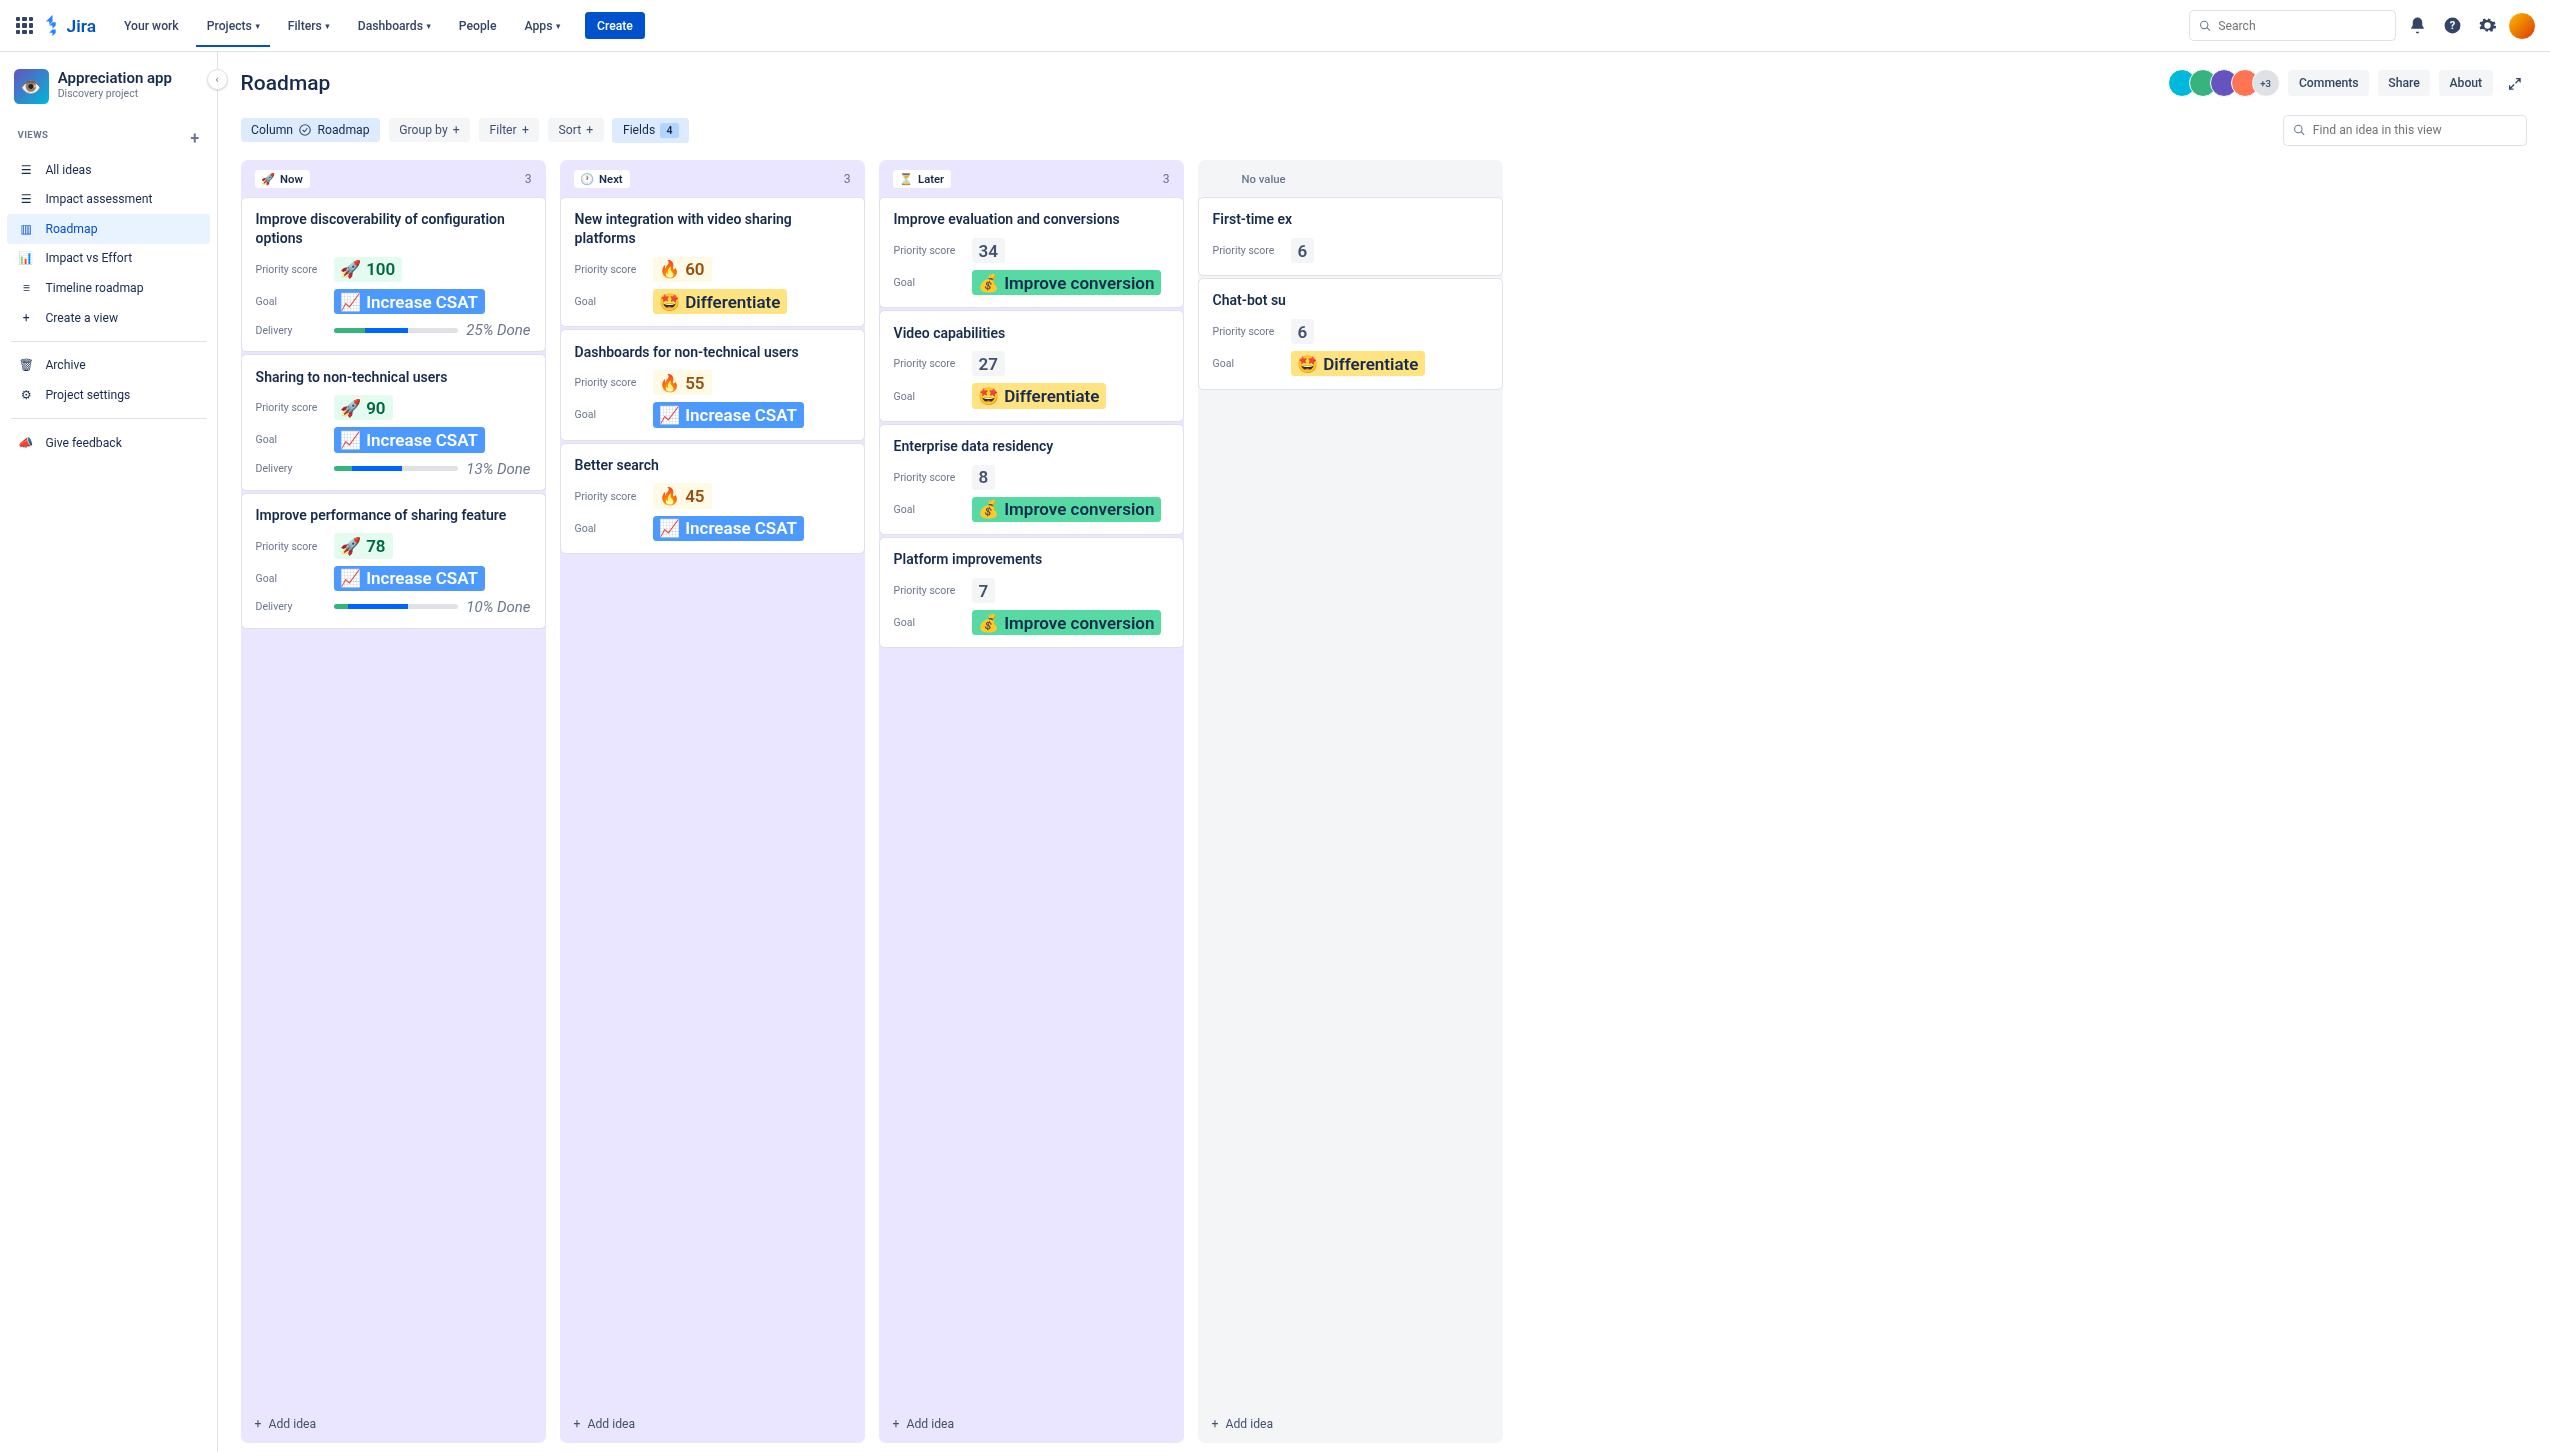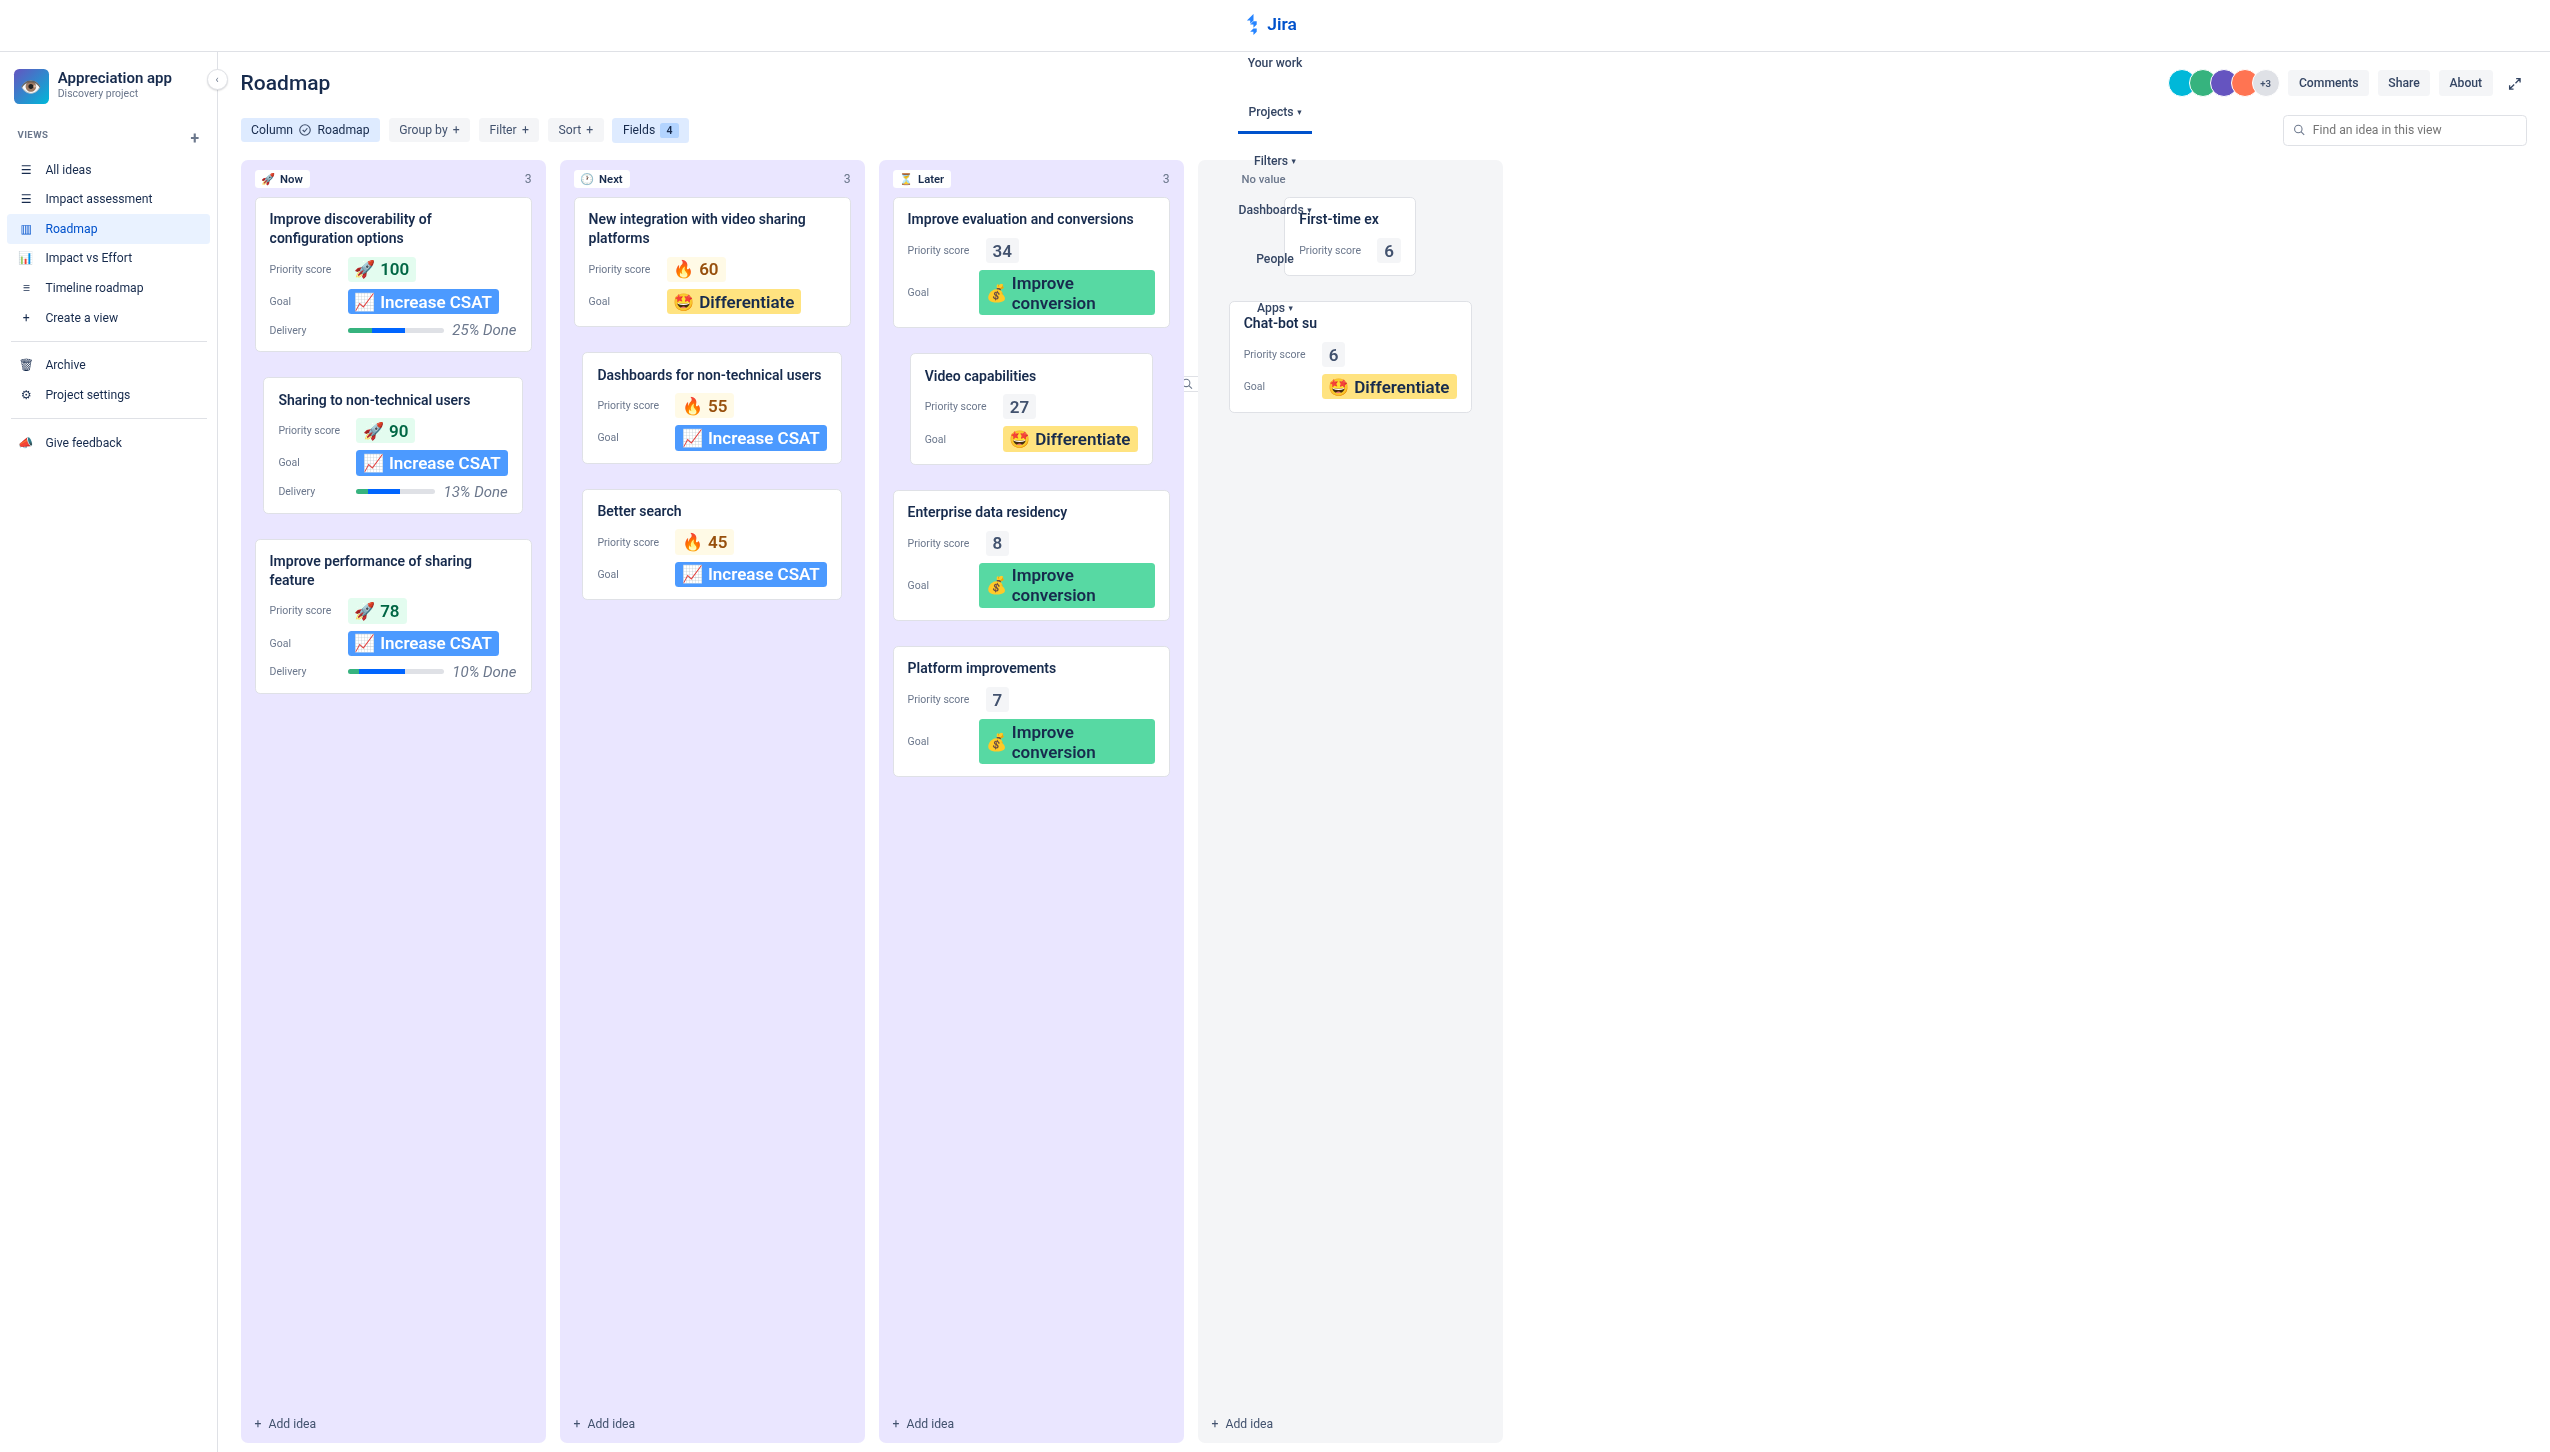--- a/index.html
+++ b/index.html
@@ -1,19 +1,19 @@
 <!DOCTYPE html>
 <html style="font-size:14px"><head>
 <meta charset="utf-8">
 <style>
 * { box-sizing: border-box; margin: 0; padding: 0; font-family: -apple-system, BlinkMacSystemFont, "Segoe UI", Roboto, sans-serif; }
 body { background: #fff; color: #172B4D; font-size: 12.2px; overflow: hidden; }
 
 
-.topnav { height: 52px; border-bottom: 0.9px solid #DFE1E6; display: flex; align-items: center; padding: 0 14px; gap: 7px; flex-direction: column; }
+.topnav { height: 52px; border-bottom: 0.9px solid #DFE1E6; display: flex; align-items: center; padding: 0 14px; gap: 7px; }
 .apps-icon { width: 21px; height: 21px; display: grid; grid-template-columns: repeat(3,1fr); grid-template-rows: repeat(3,1fr); gap: 1.7px; padding: 1.7px; cursor: pointer; }
 .apps-icon span { background: #344563; border-radius: 0.9px; }
 .jira-logo { display: flex; align-items: center; gap: 3.5px; color: #0052CC; font-weight: 600; font-size: 17.4px; margin-right: 10.5px; cursor: pointer; }
 .jira-mark { width: 21px; height: 21px; }
 .nav-item { padding: 14px 10.5px; font-weight: 500; color: #344563; cursor: pointer; display: flex; align-items: center; gap: 3.5px; position: relative; }
 .nav-item.active::after { content:""; position:absolute; left:0; right:0; bottom:-0.9px; height:2.6px; background:#0052CC; }
 .chev { font-size: 8.7px; color: #344563; }
 .create-btn { background: #0052CC; color: #fff; padding: 6.1px 12.2px; border-radius: 3.5px; font-weight: 500; cursor: pointer; margin-left: 7px; }
 .spacer { flex: 1; }
 .search-box { width: 207px; height: 31px; border: 1.7px solid #DFE1E6; border-radius: 4.4px; display: flex; align-items: center; padding: 0 8.7px; gap: 7px; }
@@ -59,21 +59,21 @@
 .board { display:flex; gap:14px; margin-top:14px; overflow-x:auto; flex:1; padding-bottom:8.7px;}
 .col { width:305px; min-width:305px; background:#fff; border-radius:7px; display:flex; flex-direction:column;}
 .col.now { background:#EAE6FF; }
 .col.next { background:#EAE6FF; }
 .col.later { background:#EAE6FF; }
 .col.noval { background:#F4F5F7; min-width:131px; }
 .col-hdr { display:flex; align-items:center; padding:10.5px 14px 8.7px; }
 .col-tag { background:#fff; padding:2.6px 7px; border-radius:3.5px; font-size:11.3px; font-weight:600; display:flex; align-items:center; gap:4.4px;}
 .col.noval .col-tag { background:transparent; font-weight:500; color:#6B778C;margin-left:23px;}
 .col-count { margin-left:auto; font-size:12.2px; color:#6B778C; }
-.col-body { flex:1; padding:0 14px; display:flex; flex-direction:column; gap:25px; overflow-y:auto;align-items:center;}
+.col-body { flex:1; padding:0 0; display:flex; flex-direction:column; gap:2px; overflow-y:auto;}
 .card { background:#fff; border-radius:5.2px; padding:12.2px 14px; border:0.9px solid #DFE1E6;}
 .card-title { font-size:14px; font-weight:600; color:#172B4D; margin-bottom:8.7px; line-height:1.35;}
 .card-row { display:flex; align-items:center; font-size:11.3px; margin-bottom:7px;}
 .card-row:last-child { margin-bottom:0;}
 .row-label { width:78px; color:#6B778C; font-size:10.5px;}
 .pill { padding:2.6px 7px; border-radius:3.5px; display:inline-flex; align-items:center; gap:4.4px; font-size:17px; font-weight:600;}
 .pill.score-high { background:#E3FCEF; color:#006644;}
 .pill.score-med { background:#FFFAE6; color:#974F0C;}
 .pill.score-low { background:#F4F5F7; color:#42526E;}
 .pill.goal-csat { background:#4C9AFF; color:#fff;}

